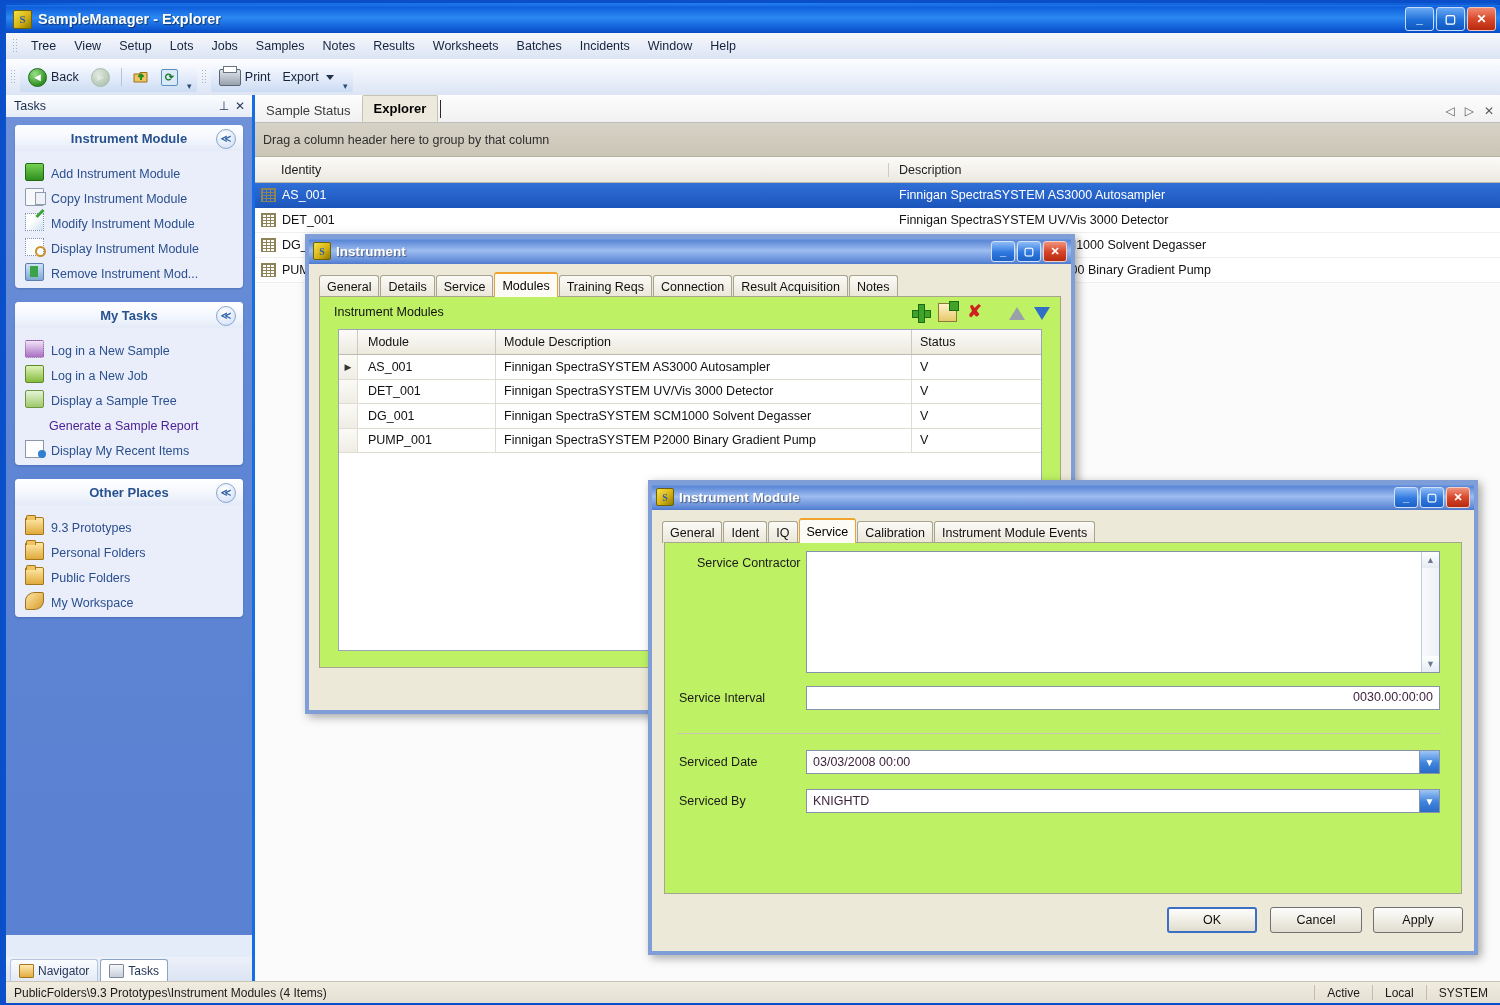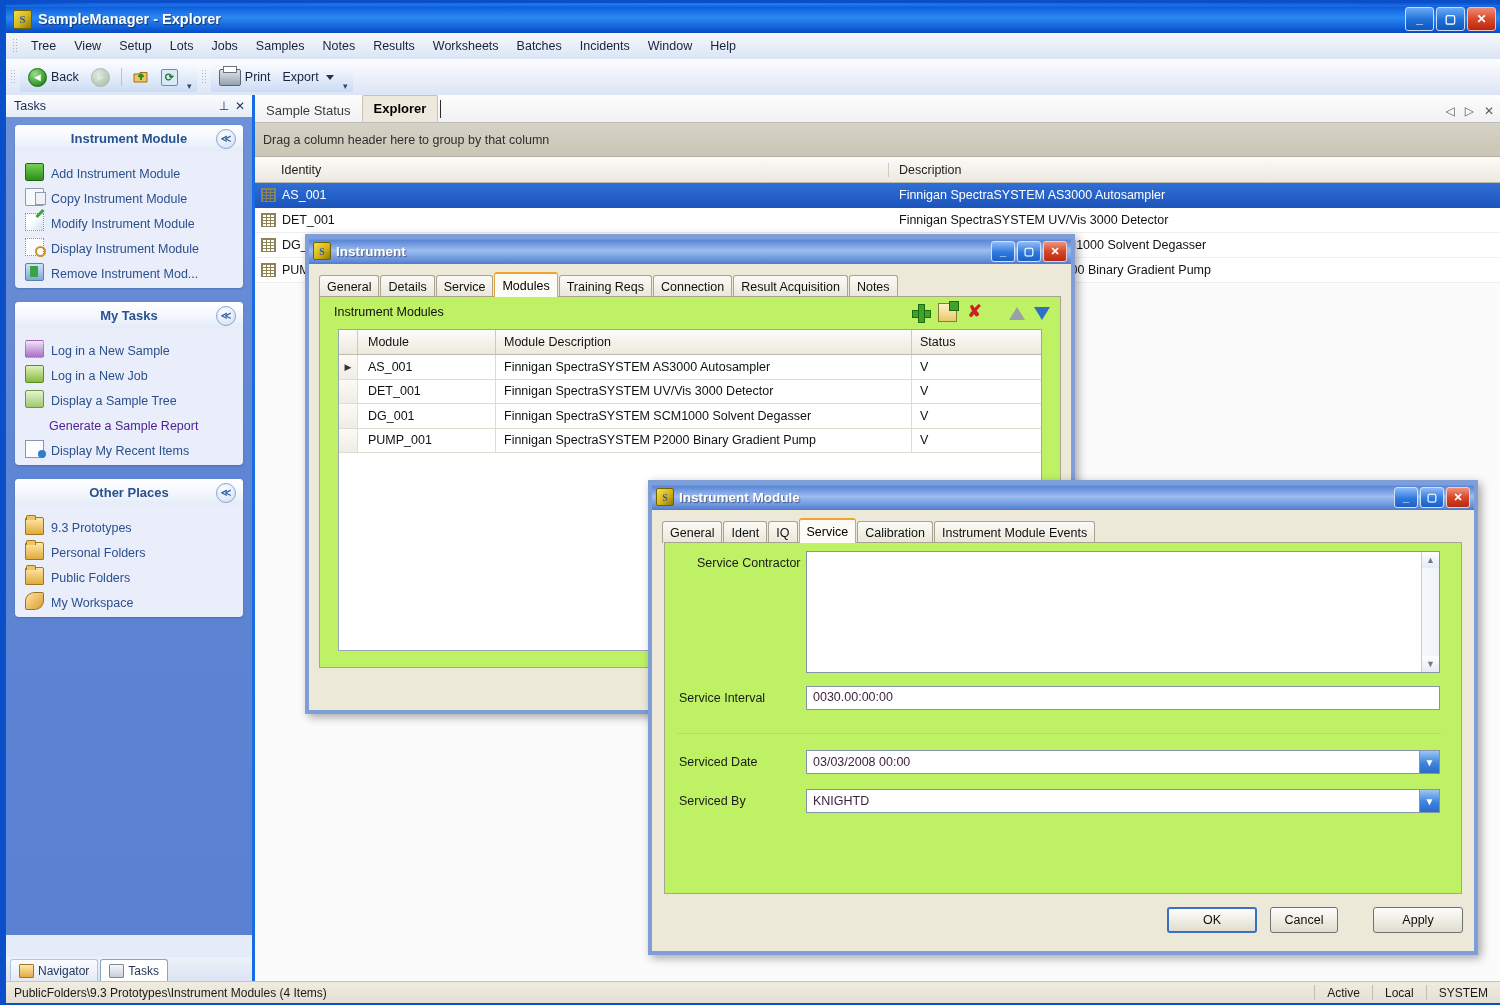--- a/index.html
+++ b/index.html
@@ -590,41 +590,41 @@
       <div class="tabpanel" style="left:12px;top:32px;right:12px;bottom:57px;">
         <div class="flabel" style="left:32px;top:13px;">Service Contractor</div>
         <div class="xarea" style="left:141px;top:8px;width:634px;height:122px;">
           <div class="vscroll">
             <div class="vsb">▲</div>
             <div class="vsb">▼</div>
           </div>
         </div>
 
         <div class="flabel" style="left:14px;top:148px;">Service Interval</div>
-        <div class="xinput" style="left:141px;top:143px;width:634px;height:24px;">0030.00:00:00</div>
+        <div class="xinput" style="left:141px;top:143px;width:634px;height:24px;text-align:right;">0030.00:00:00</div>
 
         <div class="hrule" style="left:12px;top:190px;width:764px;"></div>
 
         <div class="flabel" style="left:14px;top:212px;">Serviced Date</div>
         <div class="xcombo" style="left:141px;top:207px;width:634px;height:24px;">
           <span class="val">03/03/2008 00:00</span>
           <span class="arrow">▼</span>
         </div>
 
         <div class="flabel" style="left:14px;top:251px;">Serviced By</div>
         <div class="xcombo" style="left:141px;top:246px;width:634px;height:24px;">
           <span class="val">KNIGHTD</span>
           <span class="arrow">▼</span>
         </div>
       </div>
 
       <div class="xbtn def" style="left:515px;bottom:18px;width:90px;">
         <span>OK</span>
       </div>
-      <div class="xbtn" style="left:618px;bottom:18px;width:68px;">
+      <div class="xbtn" style="left:618px;bottom:18px;width:92px;">
         <span>Cancel</span>
       </div>
       <div class="xbtn" style="left:721px;bottom:18px;width:90px;">
         <span>Apply</span>
       </div>
     </div>
   </div>
 </div>
 
 </body></html>

